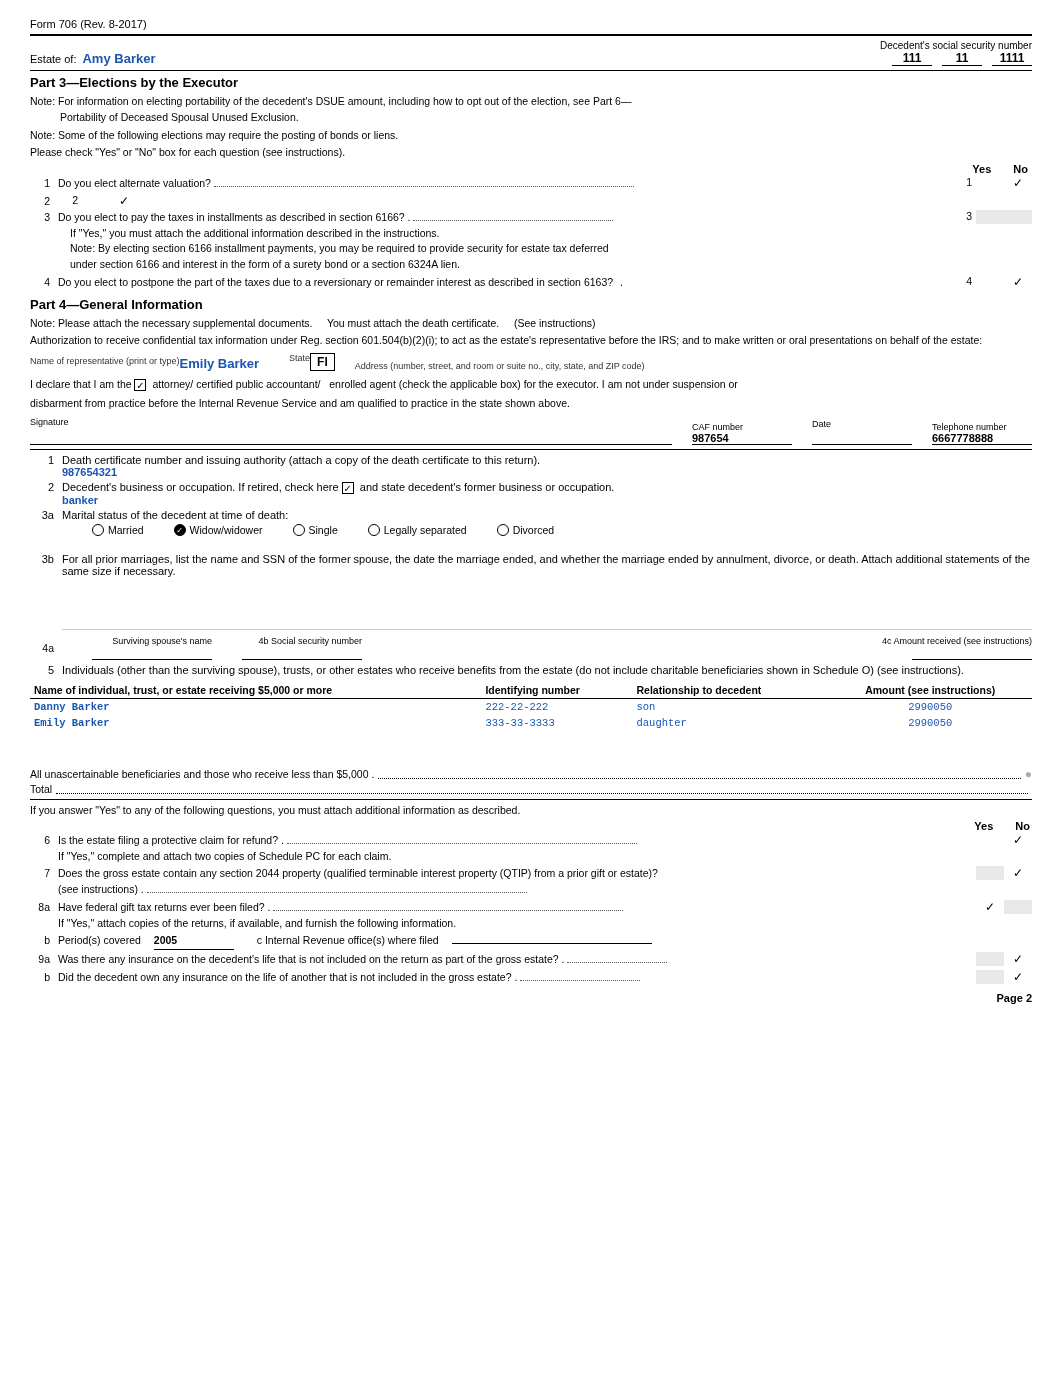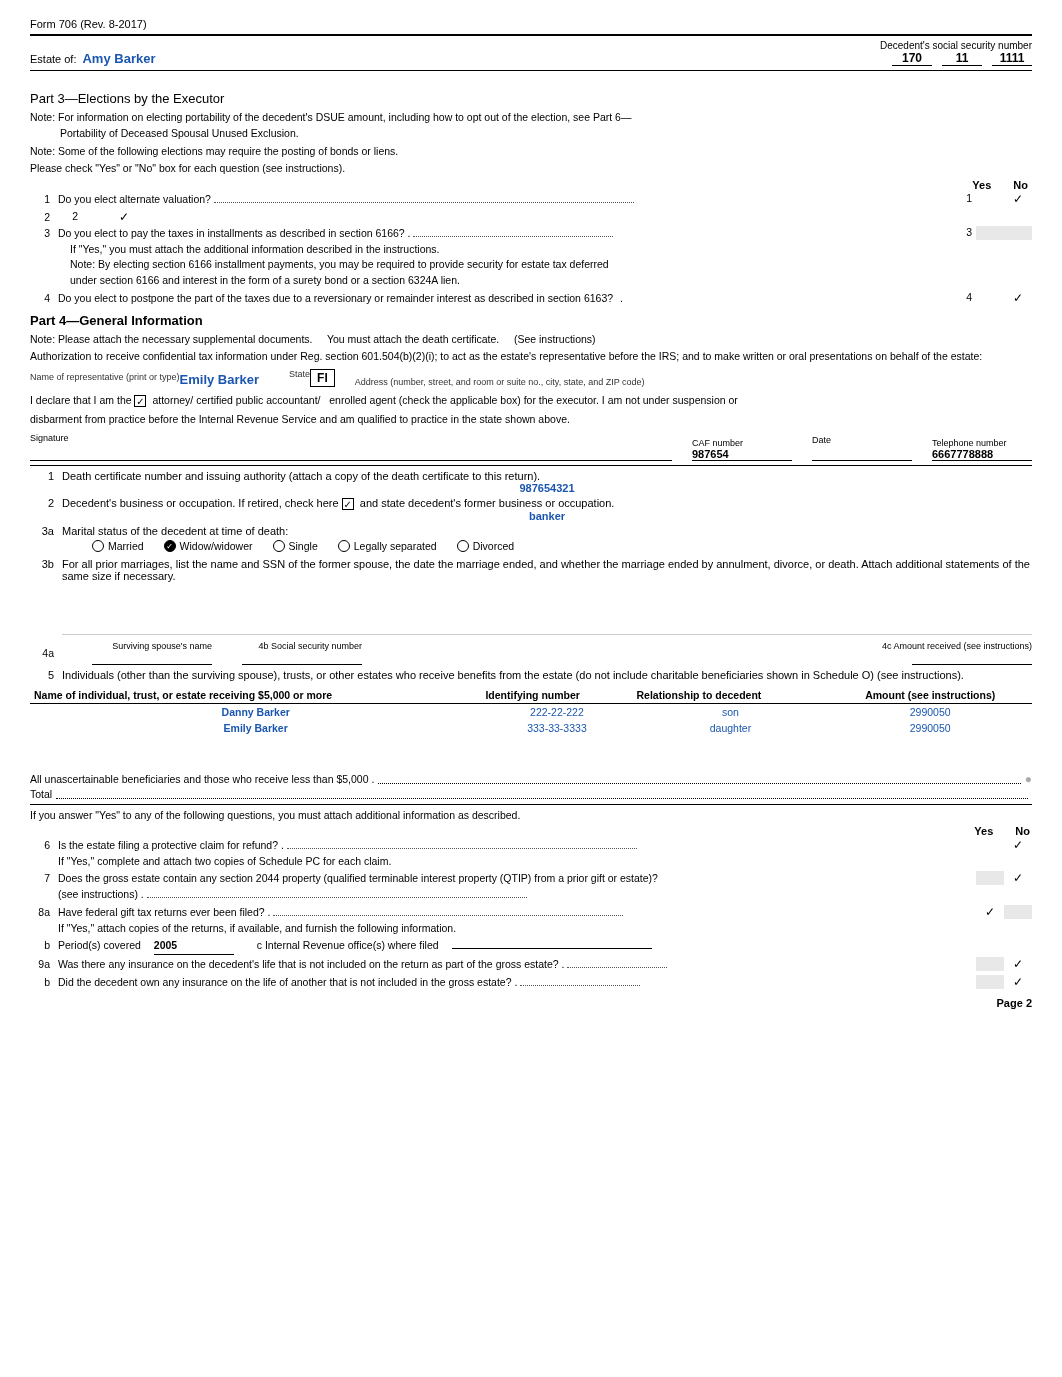--- a/index.html
+++ b/index.html
@@ -32,22 +32,22 @@
     .estate-name { font-size: 13px; font-weight: bold; color: #1a56b0; }
     .ssn-box {
       display: flex;
       gap: 10px;
       font-size: 12px;
       font-weight: bold;
     }
     .ssn-segment { border-bottom: 1px solid #000; min-width: 40px; text-align: center; }
     .section-title {
       font-size: 13px;
-      font-weight: normal;
-      margin: 20px 0 4px 0;
+      font-weight: bold;
+      margin: 4px 0 4px 0;
     }
     .note-block {
       font-size: 10.5px;
       margin-bottom: 2px;
       line-height: 1.5;
     }
     .note-block .indent { padding-left: 30px; }
     .yes-no-header {
       display: flex;
       justify-content: flex-end;
@@ -120,23 +120,23 @@
     .num-row {
       display: flex;
       align-items: flex-start;
       margin-bottom: 3px;
     }
     .n-num { min-width: 24px; text-align: right; margin-right: 8px; }
     .n-content { flex: 1; }
     .bold-sub { font-weight: bold; }
     .marital-row {
       display: flex;
-      gap: 20px;
+      gap: 30px;
       align-items: flex-start;
-      margin: 3px 0 3px 30px;
+      margin: 3px 0 14px 30px;
       font-size: 10.5px;
     }
     .marital-item {
       display: flex;
       align-items: center;
       gap: 4px;
     }
     .radio-circle {
       display: inline-block;
       width: 12px; height: 12px;
@@ -154,38 +154,39 @@
     }
     .beneficiary-table th {
       text-align: left;
       font-weight: bold;
       border-bottom: 1px solid #000;
       padding: 2px 4px;
     }
     .beneficiary-table td {
       padding: 2px 4px;
       vertical-align: top;
+      font-family: Liberation Mono, monospace;
     }
     .beneficiary-table .amount-col { text-align: center; }
     .dots-line {
       display: flex;
       align-items: center;
       font-size: 10.5px;
       margin-bottom: 2px;
     }
     .dotted-fill {
       flex: 1;
       border-bottom: 1px dotted #000;
       margin: 0 4px;
       height: 10px;
     }
     hr.divider { border: none; border-top: 1px solid #000; margin: 4px 0; }
     .bottom-page { text-align: right; font-size: 11px; font-weight: bold; margin-top: 6px; }
     .inline-bold { font-weight: bold; }
-    .blue-text { color: #1a56b0; text-align: center; }
+    .blue-text { color: #1a56b0; }
     .q4-row {
       display: flex;
       align-items: center;
       gap: 30px;
       margin-bottom: 4px;
       font-size: 10.5px;
     }
     .q4-col { display: flex; flex-direction: column; align-items: flex-end; }
     .q4-label { font-size: 9px; }
     .q4-value { border-bottom: 1px solid #000; min-width: 120px; min-height: 14px; }
@@ -217,21 +218,21 @@
 <div class="form-title">Form 706 (Rev. 8-2017)</div>
 
 <div class="header-row">
   <div class="estate-row" style="border:none;padding:0;margin:0;">
     <span class="estate-label">Estate of:</span>
     <span class="estate-name blue-text">Amy Barker</span>
   </div>
   <div style="display:flex; flex-direction:column; align-items:flex-end;">
     <span style="font-size:10px;">Decedent's social security number</span>
     <div class="ssn-box">
-      <span class="ssn-segment">170</span>
+      <span class="ssn-segment">111</span>
       <span class="ssn-segment">11</span>
       <span class="ssn-segment">1111</span>
     </div>
   </div>
 </div>
 
 <hr class="divider">
 
 <div class="section-title">Part 3—Elections by the Executor</div>
 

